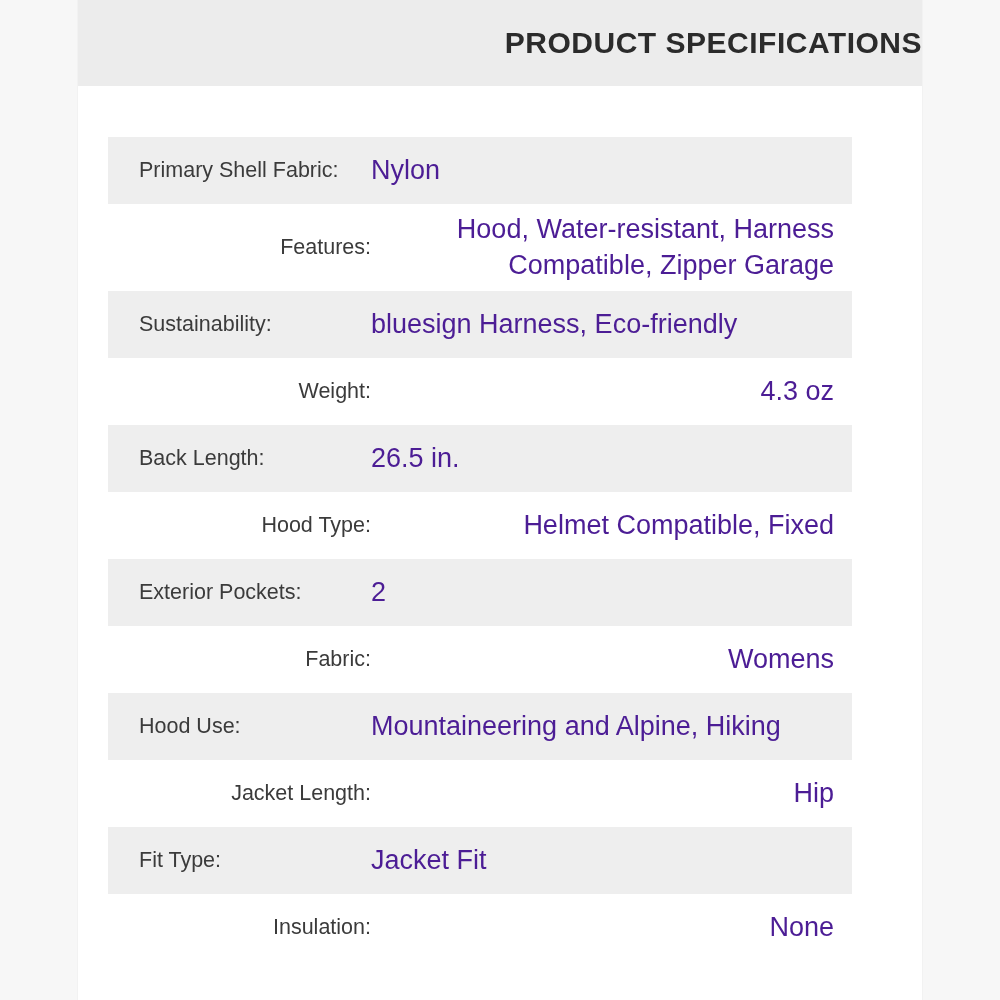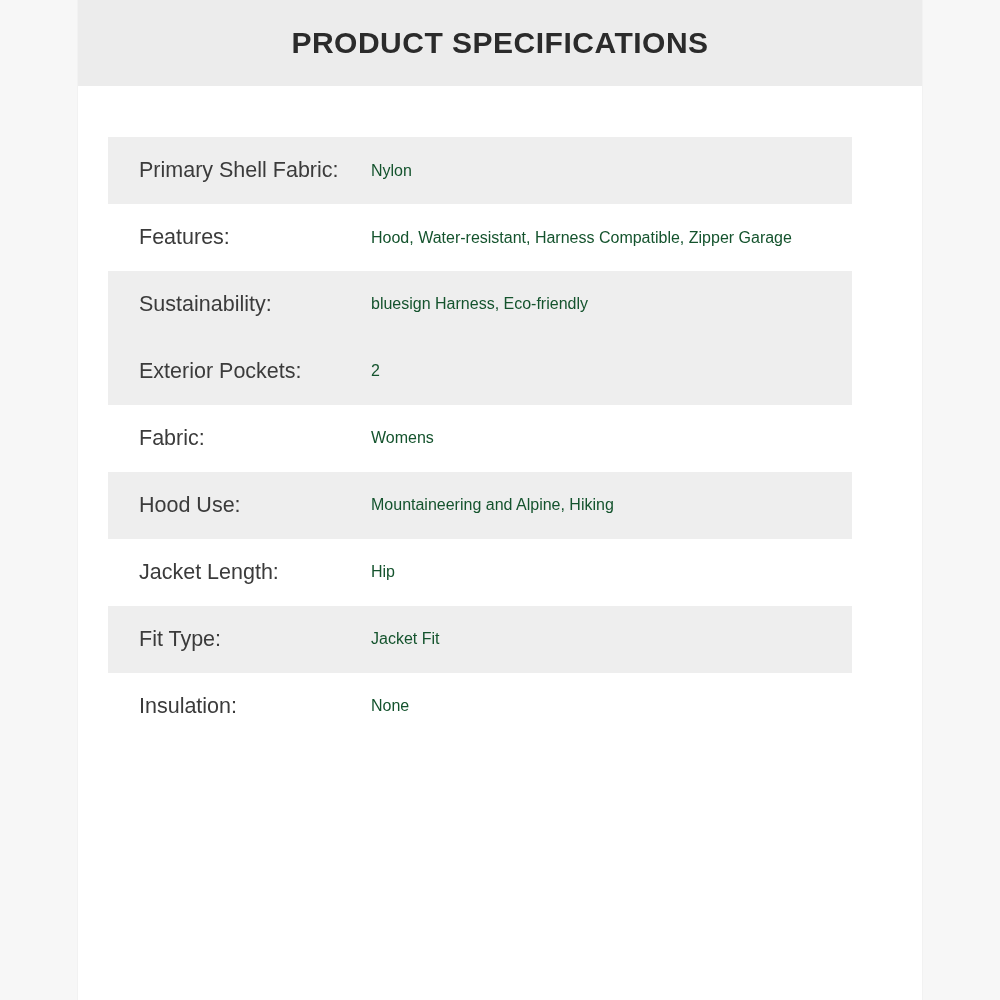--- a/index.html
+++ b/index.html
@@ -24,21 +24,21 @@
     width: 844px;
     min-height: 1000px;
     background: #ffffff;
     box-shadow: 0 0 0 1px rgba(0,0,0,0.02);
   }
   .card-header {
     height: 86px;
     background: #ececec;
     display: flex;
     align-items: center;
-    justify-content: center;
+    justify-content: flex-end;
   }
   .card-title {
     font-size: 30px;
     font-weight: bold;
     letter-spacing: 0.5px;
     color: #2b2b2b;
     text-align: center;
     margin: 0;
     font-family: "Liberation Sans", sans-serif;
   }
@@ -48,35 +48,36 @@
     border-collapse: collapse;
   }
   .spec-row {
     height: 67px;
   }
   .spec-row.alt {
     background: #eeeeee;
   }
   .spec-row.plain {
     background: #ffffff;
+    text-align: right;
   }
   .spec-label {
     width: 232px;
     padding: 8px 0 8px 31px;
     font-size: 21.5px;
     color: #3b3b3b;
     vertical-align: middle;
     line-height: 1.30;
     font-family: "Liberation Sans", sans-serif;
     font-weight: 400;
   }
   .spec-value {
     padding: 8px 18px 8px 0;
-    font-size: 16px;
-    color: #14532d;
+    font-size: 27px;
+    color: #4c1d95;
     vertical-align: middle;
     line-height: 1.30;
     font-family: "Liberation Sans", sans-serif;
     font-weight: 400;
   }
   .tall .spec-label,
   .tall .spec-value {
     line-height: 1.32;
     margin-left: 13px;
   }
@@ -102,22 +103,34 @@
         <tr class="spec-row plain tall">
           <td class="spec-label">Features:</td>
           <td class="spec-value">Hood, Water-resistant, Harness Compatible, Zipper Garage</td>
         </tr>
 
         <tr class="spec-row alt">
           <td class="spec-label">Sustainability:</td>
           <td class="spec-value">bluesign Harness, Eco-friendly</td>
         </tr>
 
+        <tr class="spec-row plain">
+          <td class="spec-label">Weight:</td>
+          <td class="spec-value">4.3 oz</td>
+        </tr>
 
+        <tr class="spec-row alt">
+          <td class="spec-label">Back Length:</td>
+          <td class="spec-value">26.5 in.</td>
+        </tr>
 
+        <tr class="spec-row plain">
+          <td class="spec-label">Hood Type:</td>
+          <td class="spec-value">Helmet Compatible, Fixed</td>
+        </tr>
 
         <tr class="spec-row alt">
           <td class="spec-label">Exterior Pockets:</td>
           <td class="spec-value">2</td>
         </tr>
 
         <tr class="spec-row plain">
           <td class="spec-label">Fabric:</td>
           <td class="spec-value">Womens</td>
         </tr>

